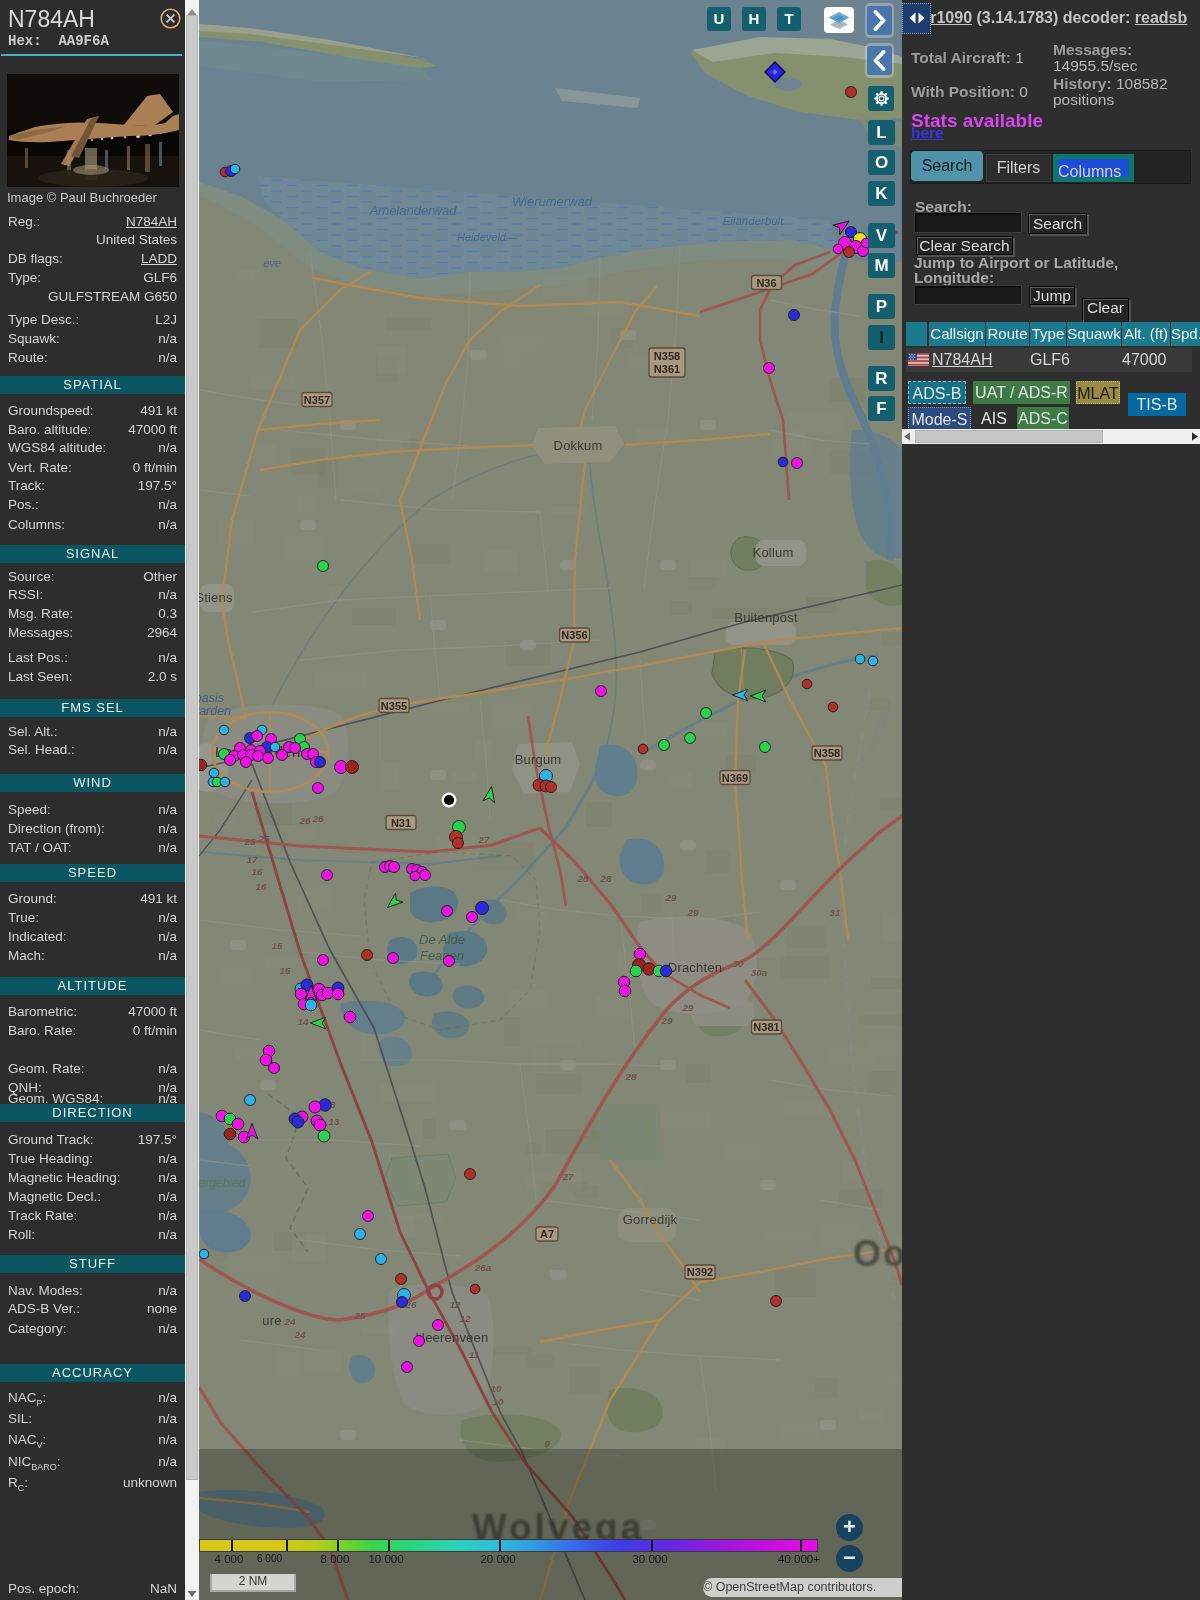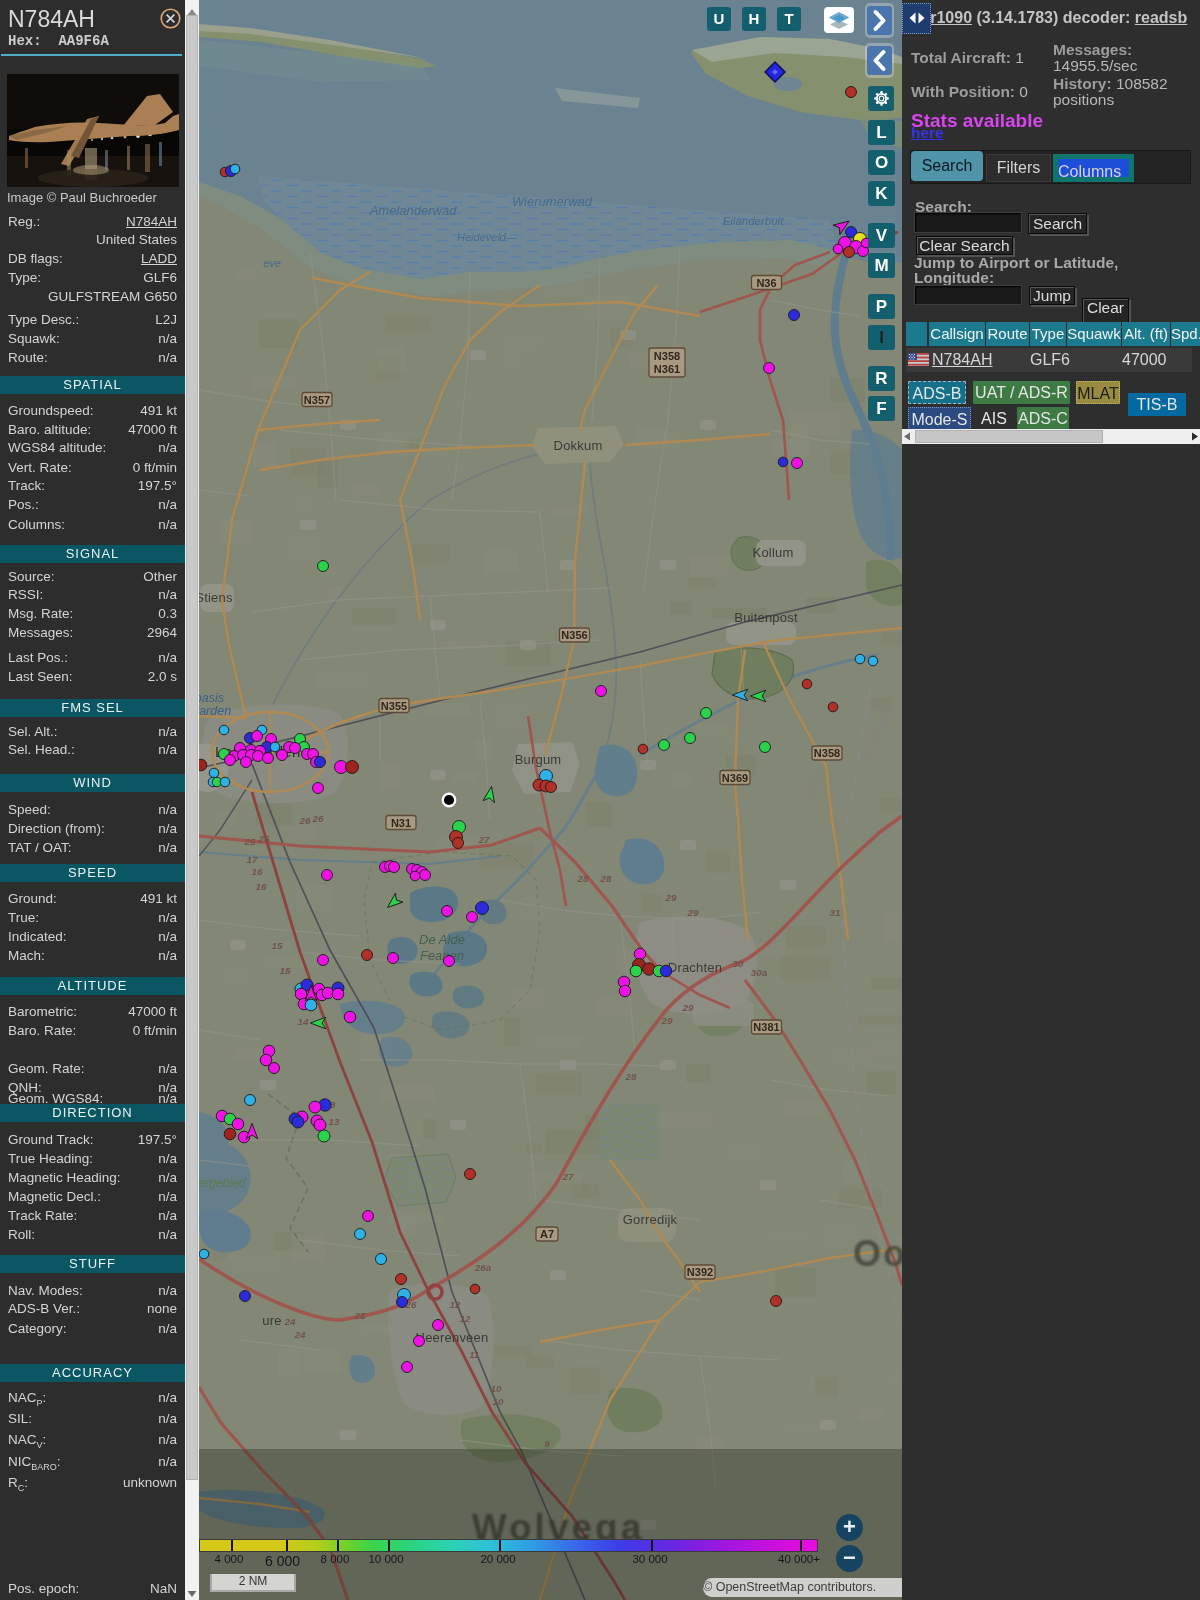--- a/index.html
+++ b/index.html
@@ -902,21 +902,21 @@
 <div class="mapbtn" style="left:868px;top:396px;color:#fff;font-size:17px">F</div>
 <div style="position:absolute;left:200px;top:1540px;width:617px;height:11px;background:linear-gradient(to right,#d6c818 0%,#d6c818 13%,#b4ce1a 19%,#6cd22c 24%,#38d44a 28%,#2ad47e 34%,#2bd2b4 41%,#2fc0d8 47%,#2f9ce2 54%,#3a60ea 62%,#3c3ce8 68%,#6428e4 76%,#9818e0 84%,#c610dc 92%,#e80ce0 100%);outline:1px solid #3a3a3a"></div>
 <div style="position:absolute;left:231px;top:1540px;width:1.5px;height:11px;background:#111"></div>
 <div style="position:absolute;left:286px;top:1540px;width:1.5px;height:11px;background:#111"></div>
 <div style="position:absolute;left:337px;top:1540px;width:1.5px;height:11px;background:#111"></div>
 <div style="position:absolute;left:388px;top:1540px;width:1.5px;height:11px;background:#111"></div>
 <div style="position:absolute;left:499px;top:1540px;width:1.5px;height:11px;background:#111"></div>
 <div style="position:absolute;left:651px;top:1540px;width:1.5px;height:11px;background:#111"></div>
 <div style="position:absolute;left:800px;top:1540px;width:1.5px;height:11px;background:#111"></div>
 <div style="position:absolute;left:199px;top:1553px;width:60px;text-align:center;font-size:11.5px;color:#16161c">4 000</div>
-<div style="position:absolute;left:240px;top:1553px;width:60px;text-align:right;font-size:14px;color:#16161c">6 000</div>
+<div style="position:absolute;left:257px;top:1553px;width:60px;text-align:left;font-size:10px;color:#16161c">6 000</div>
 <div style="position:absolute;left:305px;top:1553px;width:60px;text-align:center;font-size:11.5px;color:#16161c">8 000</div>
 <div style="position:absolute;left:356px;top:1553px;width:60px;text-align:center;font-size:11.5px;color:#16161c">10 000</div>
 <div style="position:absolute;left:468px;top:1553px;width:60px;text-align:center;font-size:11.5px;color:#16161c">20 000</div>
 <div style="position:absolute;left:620px;top:1553px;width:60px;text-align:center;font-size:11.5px;color:#16161c">30 000</div>
 <div style="position:absolute;left:769px;top:1553px;width:60px;text-align:center;font-size:11.5px;color:#16161c">40 000+</div>
 <div style="position:absolute;left:210px;top:1574px;width:86px;height:18px;background:rgba(232,232,232,0.85);border:2px solid #a8a8a8;border-top:none;font-size:12px;color:#333;text-align:center;line-height:15px">2 NM</div>
 <div style="position:absolute;left:836px;top:1514px;width:27px;height:27px;border-radius:50%;background:#16435f;color:#e8f0f8;font-size:22px;font-weight:bold;text-align:center;line-height:25px">+</div>
 <div style="position:absolute;left:836px;top:1545px;width:27px;height:27px;border-radius:50%;background:#16435f;color:#e8f0f8;font-size:22px;font-weight:bold;text-align:center;line-height:25px">−</div>
 <div style="position:absolute;left:703px;top:1578px;width:199px;height:19px;background:rgba(235,235,235,0.8);border-radius:9px 0 0 9px;font-size:12.5px;color:#3c3c3c;text-align:left;line-height:19px;white-space:nowrap">© <span style="text-decoration:none">OpenStreetMap</span> contributors.</div>
 <div id="rpanel">

